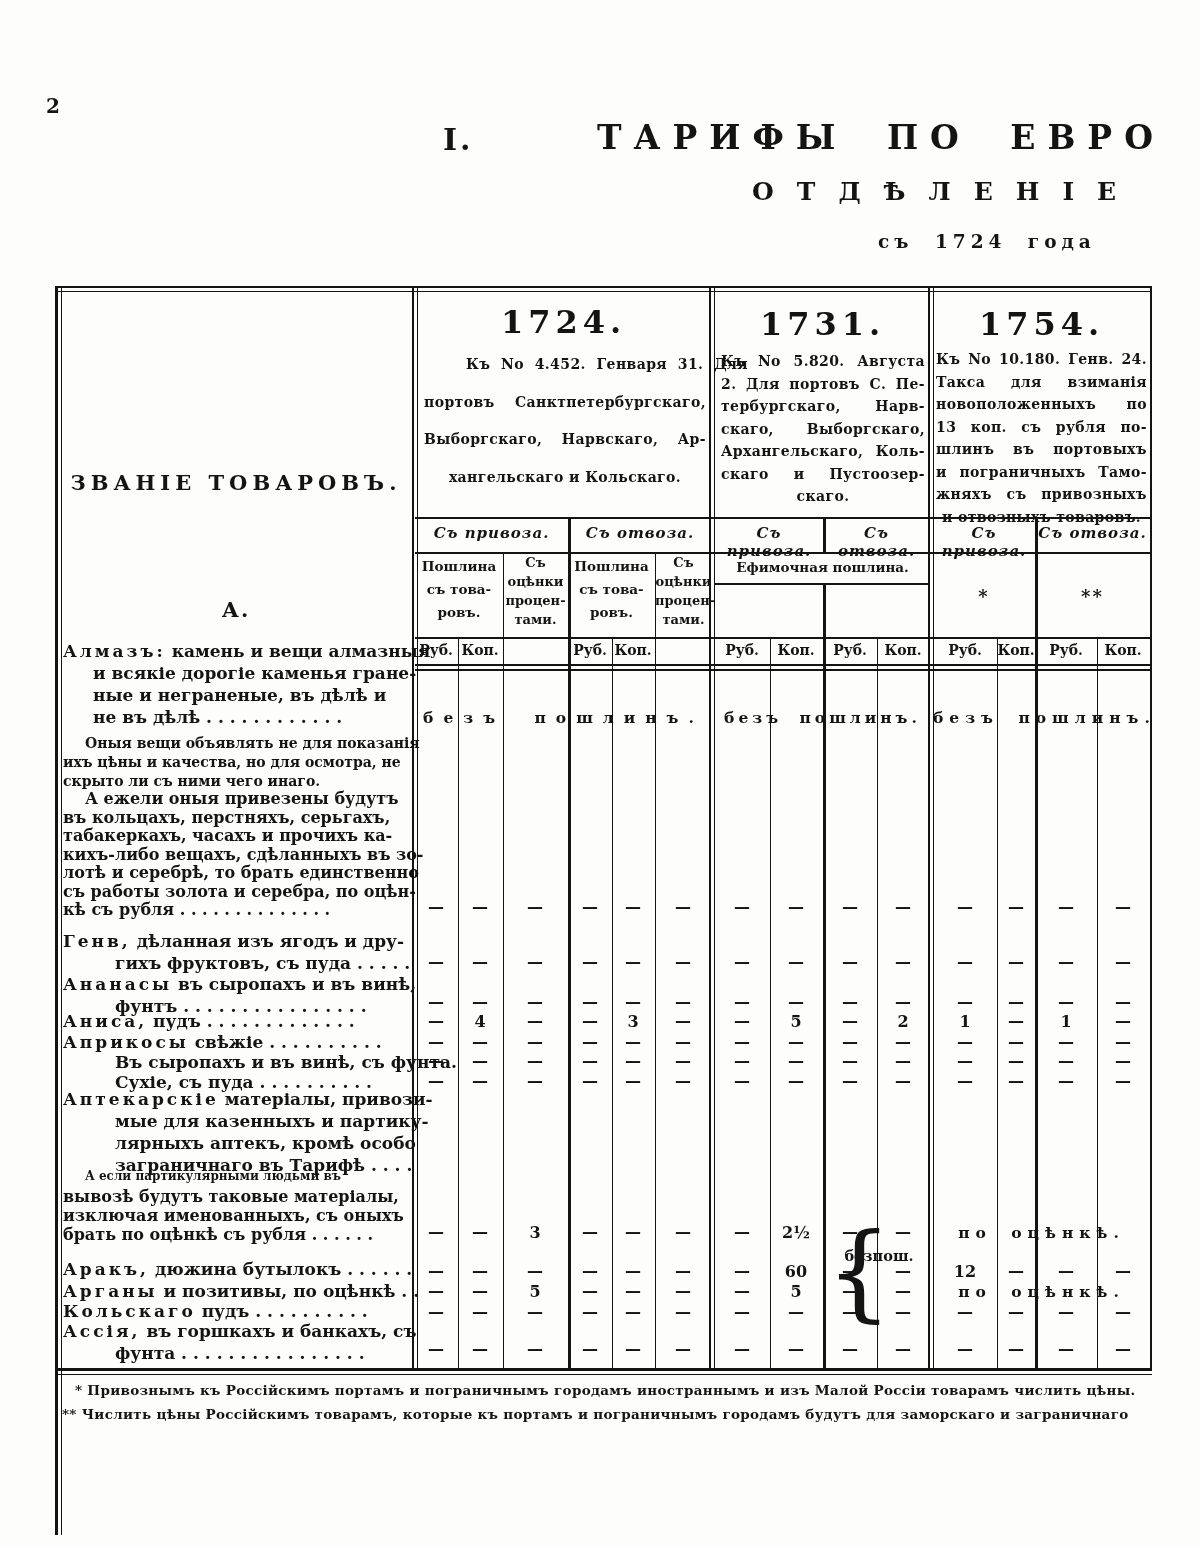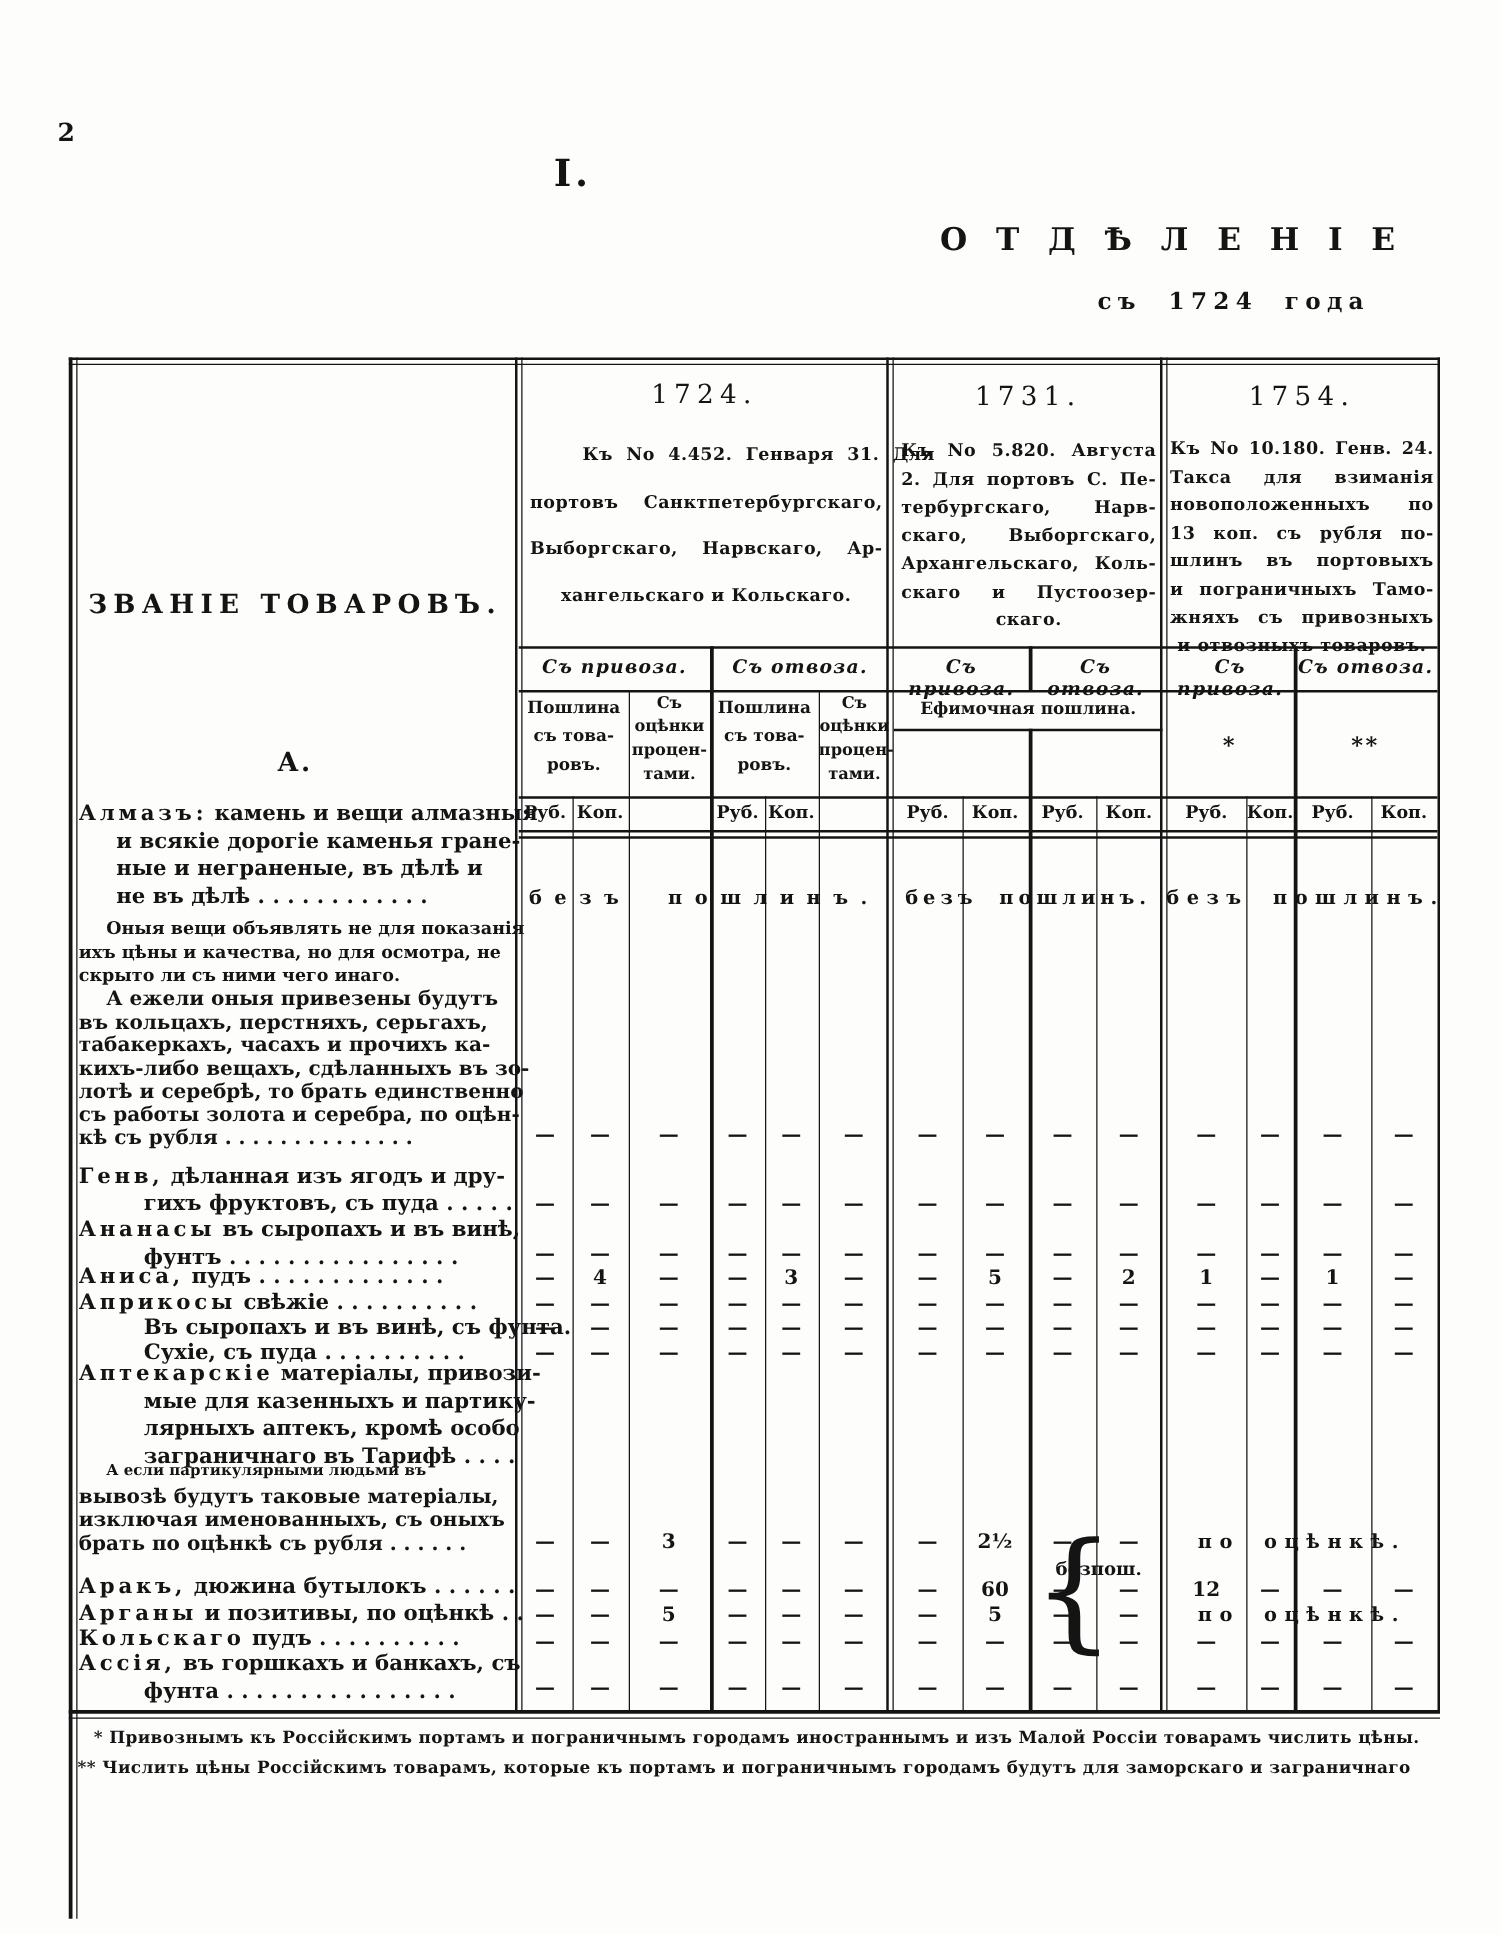--- a/index.html
+++ b/index.html
@@ -8,21 +8,21 @@
   .abs{position:absolute;}
   .ln{position:absolute;background:#141414;}
   .ctr{text-align:center;}
   .pgnum{font-size:20px;font-weight:bold;}
   .t1a{font-size:30px;font-weight:bold;letter-spacing:3px;}
   .t1b{font-size:33px;font-weight:bold;letter-spacing:12px;word-spacing:16px;white-space:nowrap;}
   .t2{font-size:25px;font-weight:bold;letter-spacing:23px;white-space:nowrap;}
   .t3{font-size:18.5px;font-weight:bold;letter-spacing:5px;word-spacing:10px;white-space:nowrap;}
   .goodshdr{font-size:21px;font-weight:bold;letter-spacing:5px;}
   .sectA{font-size:21px;font-weight:bold;letter-spacing:2px;}
-  .year{font-size:21px;font-weight:normal;letter-spacing:5px;}
+  .year{font-size:32px;font-weight:bold;letter-spacing:5px;}
   .descline{font-size:14px;font-weight:bold;letter-spacing:0.4px;line-height:1;}
   .j{text-align:justify;text-align-last:justify;}
   .c{text-align:center;text-align-last:center;}
   .impexp{font-size:15px;font-weight:bold;font-style:italic;letter-spacing:1px;}
   .subsm{font-size:13px;font-weight:bold;line-height:1;}
   .unit{font-size:14px;font-weight:bold;}
   .star{font-size:18px;font-weight:bold;letter-spacing:2px;}
   .gline{font-weight:bold;white-space:nowrap;line-height:1;}
   .lead{letter-spacing:3px;}
   .cellv{font-size:16px;font-weight:bold;text-align:center;line-height:22px;}
@@ -35,20 +35,21 @@
   .foot{font-size:13.5px;font-weight:bold;letter-spacing:0.3px;white-space:nowrap;}
 </style>
 </head>
 <body>
 
 <div class="page">
 
   <div class="abs pgnum" style="left:46px;top:94px;">2</div>
 
   <div class="abs t1a" style="left:443px;top:122px;">I.</div>
+  <div class="abs t1b" style="left:597px;top:118px;">ТАРИФЫ ПО ЕВРО</div>
   <div class="abs t2" style="left:752px;top:177px;">ОТДѢЛЕНІЕ</div>
   <div class="abs t3" style="left:878px;top:231px;">съ 1724 года</div>
 
   <div class="abs ctr goodshdr" style="left:62px;top:470px;width:348px;">ЗВАНІЕ ТОВАРОВЪ.</div>
   <div class="abs ctr sectA" style="left:62px;top:597px;width:348px;">А.</div>
 
   <div class="abs ctr year" style="left:415px;top:303px;width:297px;">1724.</div>
   <div class="abs ctr year" style="left:715px;top:305px;width:215px;">1731.</div>
   <div class="abs ctr year" style="left:933px;top:305px;width:217px;">1754.</div>
 

